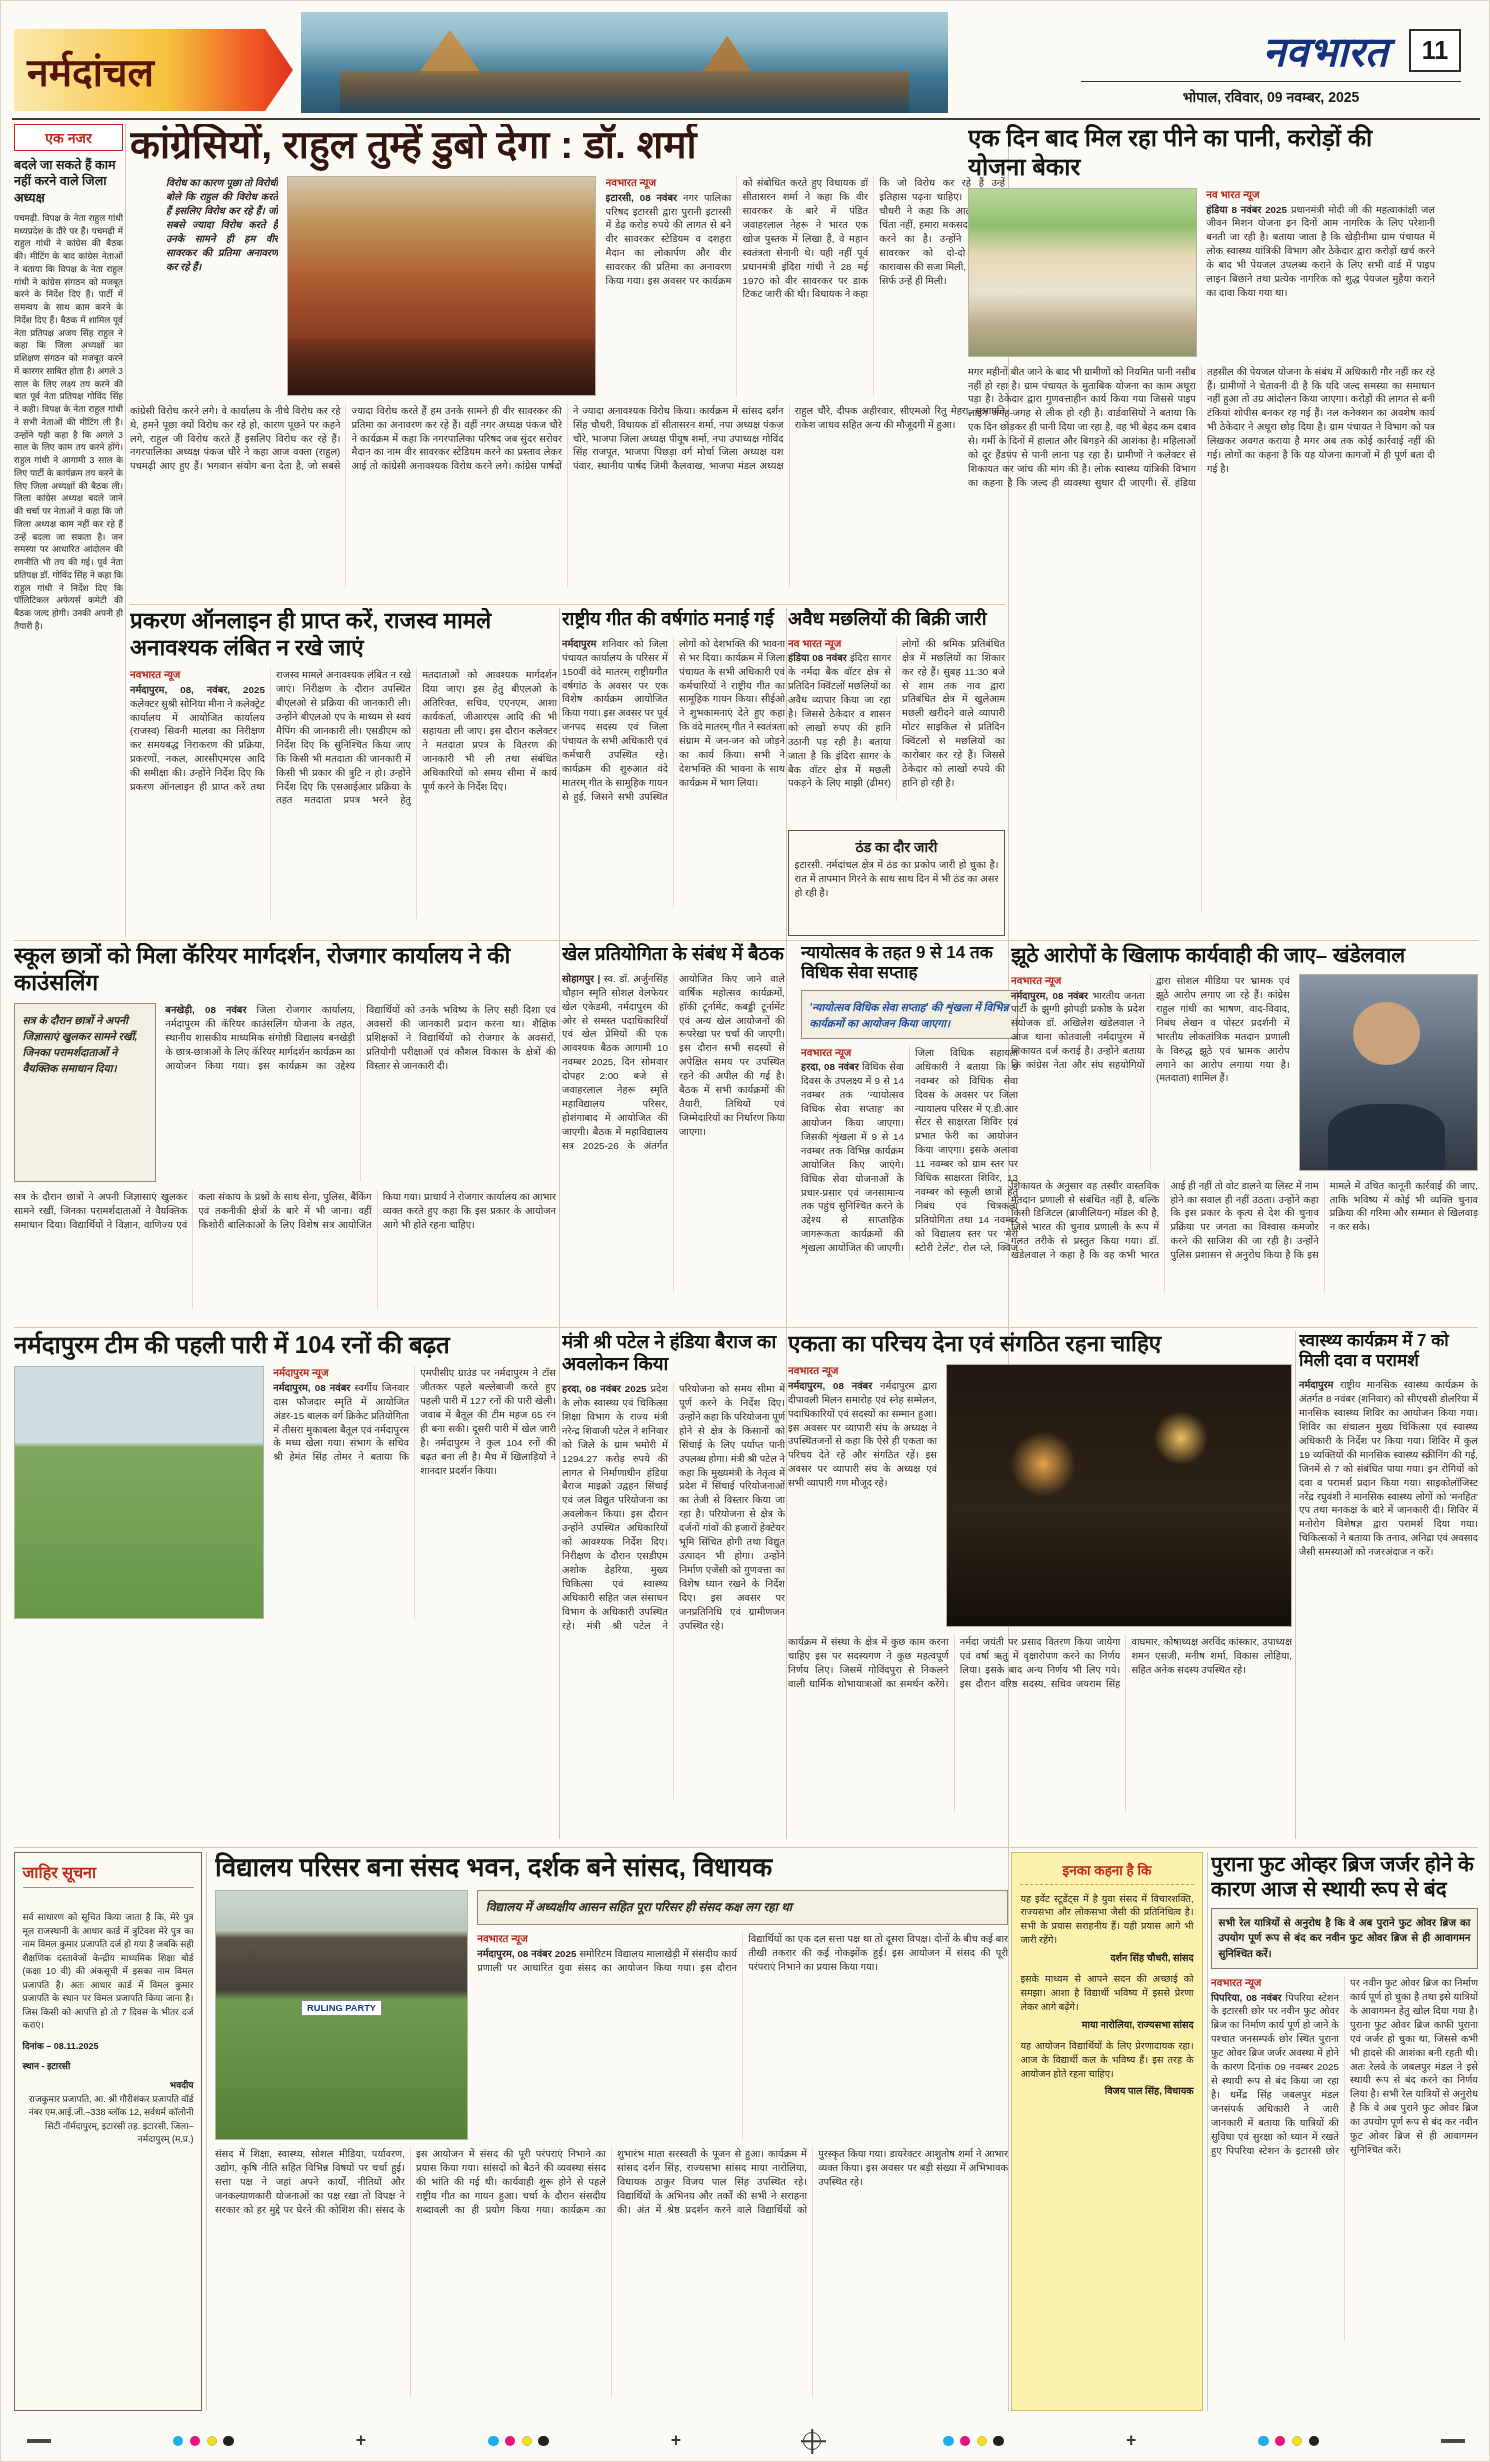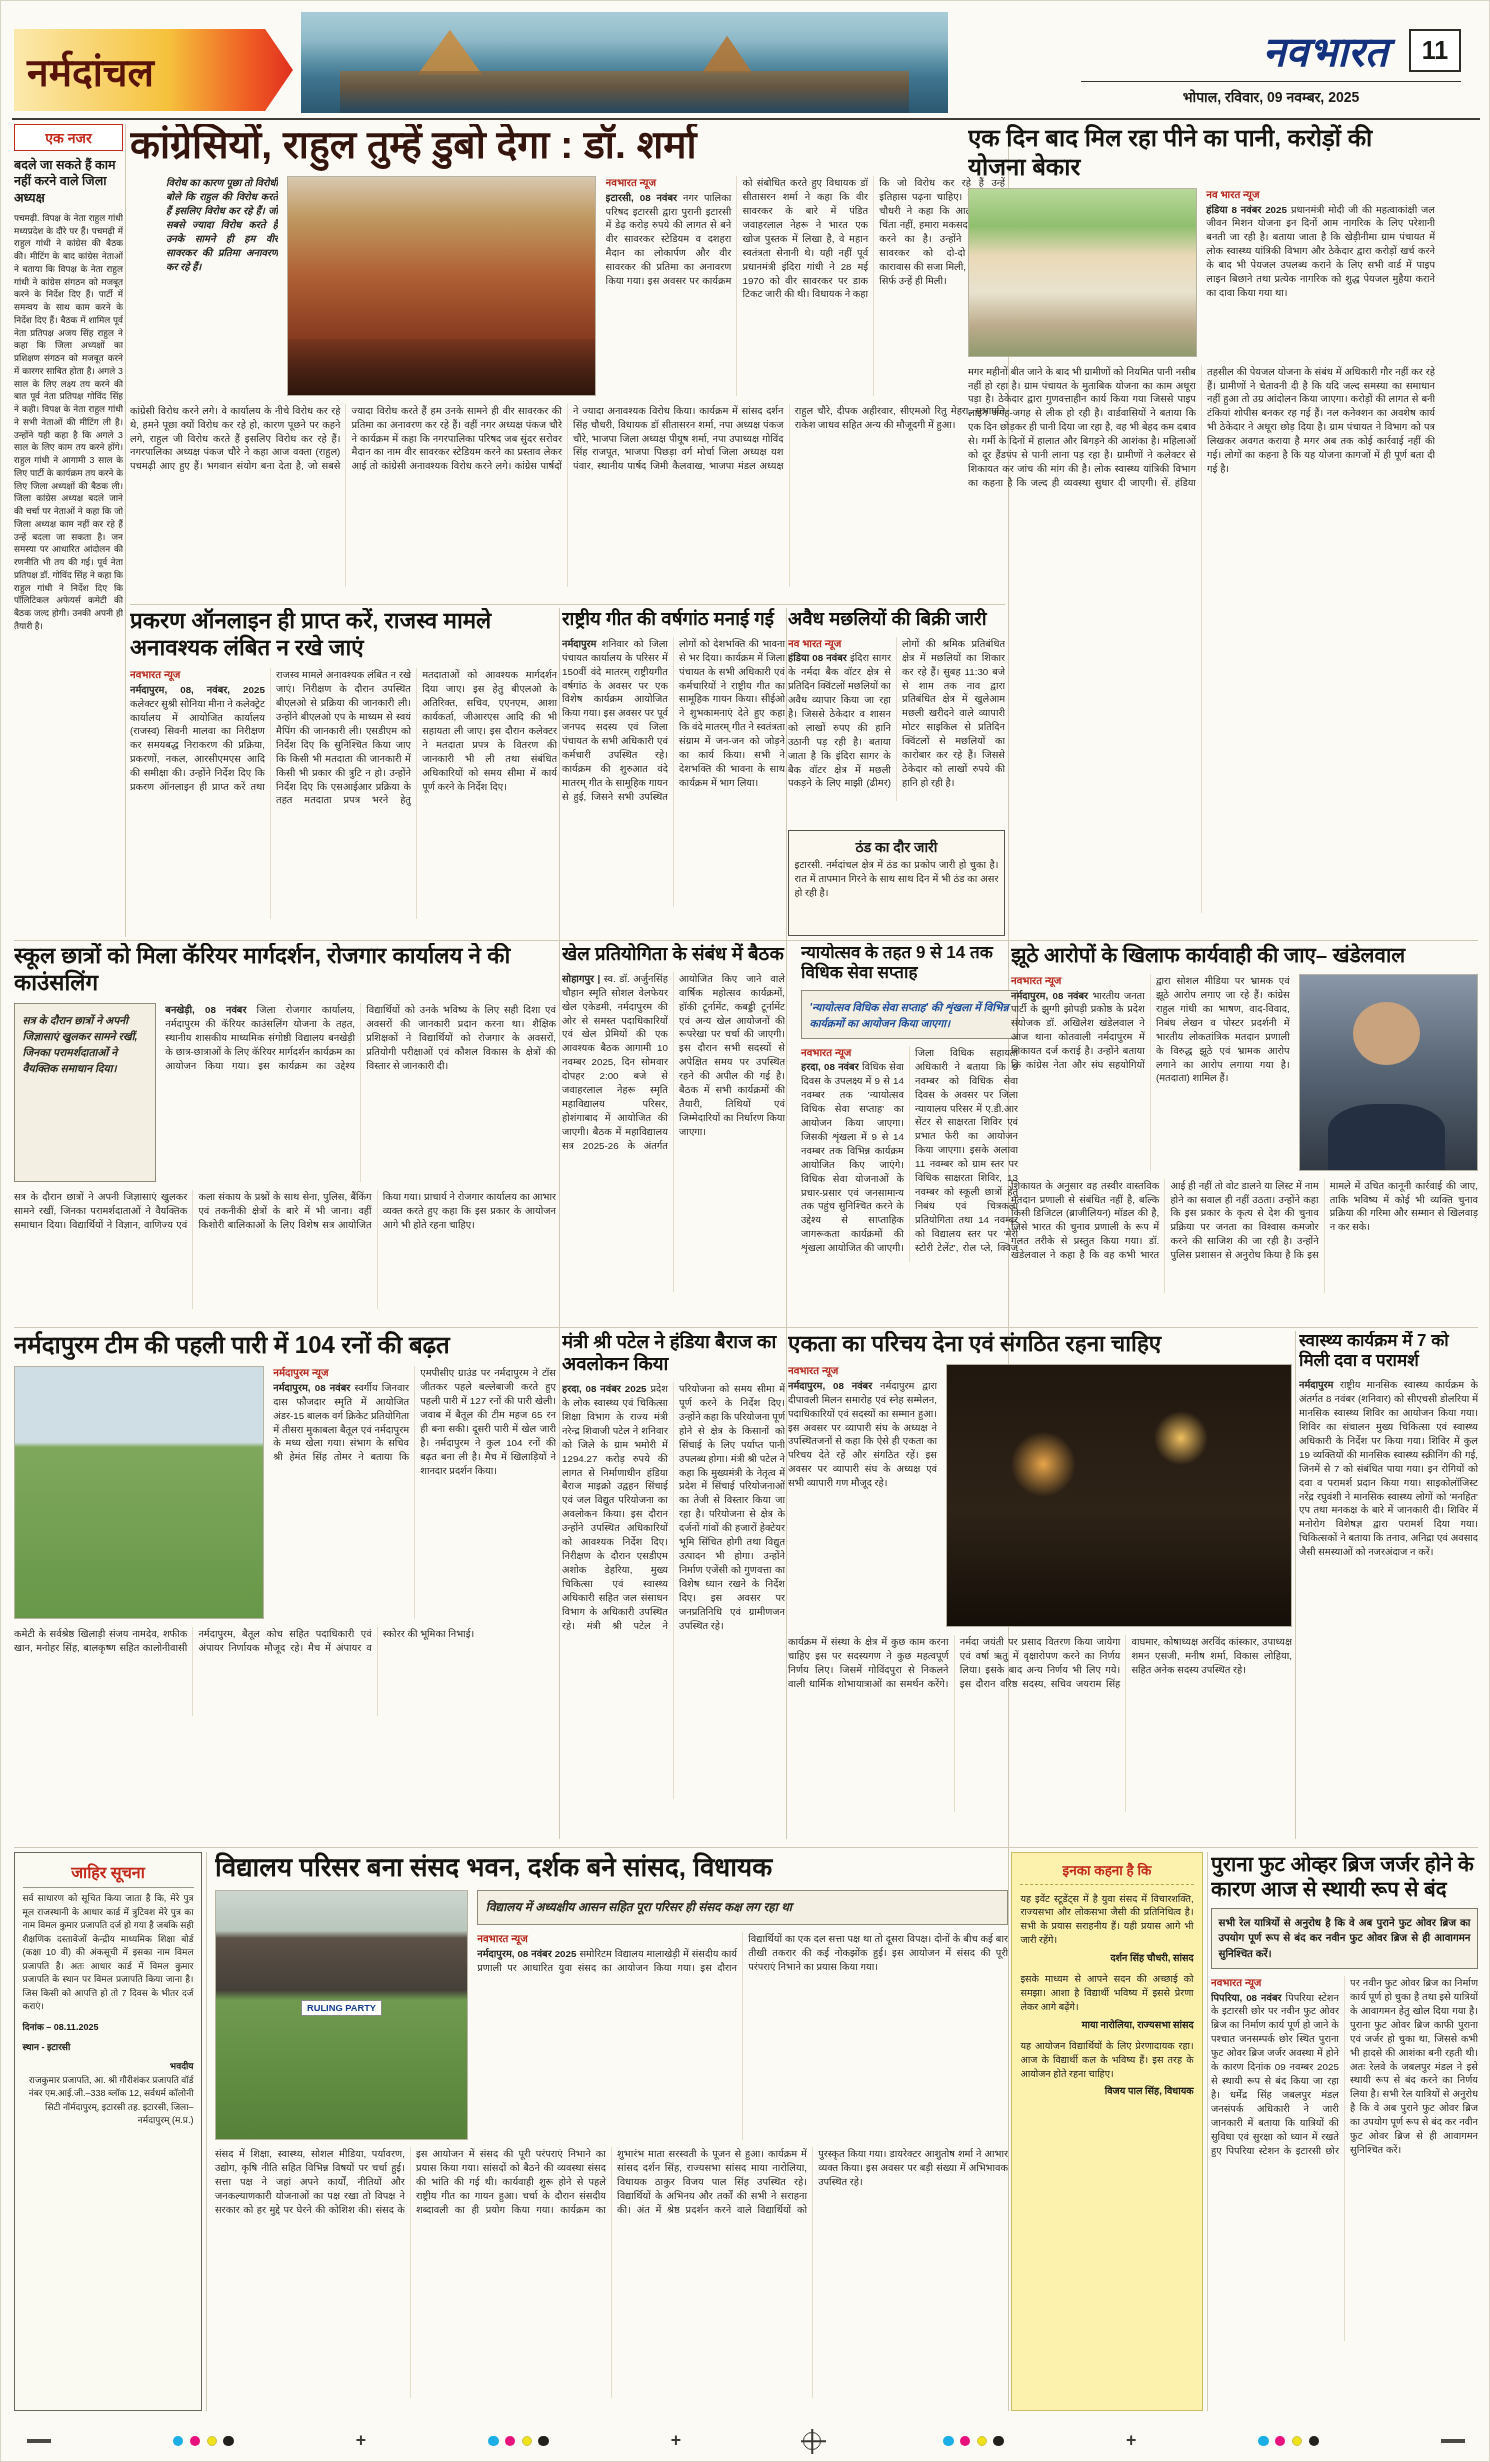--- a/index.html
+++ b/index.html
@@ -65,22 +65,22 @@
         padding:2.8px 0;margin-bottom:6.5px;background:#fff;}
   .strip-head{font-size:12.6px;font-weight:700;line-height:1.3;margin-bottom:5.6px;}
   .strip-body{font-size:8.8px;line-height:1.45;text-align:justify;}
   
   .thand{border:1.4px solid #55524a;padding:5.6px;background:#faf8ef;}
   .thand-title{text-align:center;font-weight:700;font-size:14px;margin-bottom:2.8px;}
   .score{border-top:1.4px solid #55524a;margin-top:6.5px;padding-top:4.7px;}
   .score-title{font-size:11.6px;font-weight:700;}
   .score-line{font-size:10px;font-weight:700;line-height:1.45;}
   .jahir{border:1.9px solid #6b675c;padding:7.5px;height:100%;background:#fbfaf2;}
-  .jahir-title{color:#c22a1c;font-weight:700;font-size:16px;text-align:center;border-bottom:0.9px solid #9b978a;
-        padding-bottom:4.7px;margin-bottom:4px;}
+  .jahir-title{color:#c22a1c;font-weight:700;font-size:16px;text-align:left;border-bottom:0.9px solid #9b978a;
+        padding-bottom:4.7px;margin-bottom:23px;}
   .jahir-body{font-size:9px;line-height:1.5;text-align:justify;}
   .jahir-meta{font-size:9px;font-weight:700;margin-top:6.5px;}
   .jahir-sign{font-size:9px;text-align:right;margin-top:7.5px;font-weight:700;line-height:1.5;}
   .inka{background:#fcf2ae;border:0.9px solid #cdbd62;padding:8.4px;height:100%;}
   .inka-title{color:#c22a1c;font-weight:700;font-size:13.5px;text-align:center;margin-bottom:6.5px;
         border-bottom:0.9px dashed #b5a54e;padding-bottom:4.7px;}
   .inka-item{font-size:9.6px;text-align:justify;line-height:1.45;}
   .inka-name{display:block;text-align:right;font-weight:700;margin:3.7px 0 8.4px;font-size:9.6px;}
   .note-box{border:1.4px solid #7e7a6c;background:#f5f1e4;padding:6.5px;font-weight:700;font-size:10.2px;
         line-height:1.5;margin-bottom:7.5px;text-align:justify;}
@@ -235,21 +235,20 @@
   <section class="art" style="left:13px;top:1330px;width:542px;height:508px;">
     <h2 class="h h26">नर्मदापुरम टीम की पहली पारी में 104 रनों की बढ़त</h2>
     <div class="row" style="height:253px;">
       <div class="photo cricket-photo" style="width:250px;height:253px;"></div>
       <div class="body cols2" style="flex:1;">
         <span class="byline">नर्मदापुरम न्यूज</span>
         <span class="dateline">नर्मदापुरम, 08 नवंबर </span>
         <span>स्वर्गीय जिनवार दास फौजदार स्मृति में आयोजित अंडर-15 बालक वर्ग क्रिकेट प्रतियोगिता में तीसरा मुकाबला बैतूल एवं नर्मदापुरम के मध्य खेला गया। संभाग के सचिव श्री हेमंत सिंह तोमर ने बताया कि एमपीसीए ग्राउंड पर नर्मदापुरम ने टॉस जीतकर पहले बल्लेबाजी करते हुए पहली पारी में 127 रनों की पारी खेली। जवाब में बैतूल की टीम महज 65 रन ही बना सकी। दूसरी पारी में खेल जारी है। नर्मदापुरम ने कुल 104 रनों की बढ़त बना ली है। मैच में खिलाड़ियों ने शानदार प्रदर्शन किया।</span>
       </div>
     </div>
-    <div class="body cols3" style="margin-top:7.5px;height:89px;">कमेटी के सर्वश्रेष्ठ खिलाड़ी संजय नामदेव, शफीक खान, मनोहर सिंह, बालकृष्ण सहित कालोनीवासी नर्मदापुरम, बैतूल कोच सहित पदाधिकारी एवं अंपायर निर्णायक मौजूद रहे। मैच में अंपायर व स्कोरर की भूमिका निभाई।</div>
   </section>
 
   <section class="art" style="left:561px;top:1330px;width:223px;height:508px;">
     <h2 class="h h20">मंत्री श्री पटेल ने हंडिया बैराज का अवलोकन किया</h2>
     <div class="body cols2" style="height:417px;">
       <span class="dateline">हरदा, 08 नवंबर 2025 </span>
       <span>प्रदेश के लोक स्वास्थ्य एवं चिकित्सा शिक्षा विभाग के राज्य मंत्री नरेन्द्र शिवाजी पटेल ने शनिवार को जिले के ग्राम भमोरी में 1294.27 करोड़ रुपये की लागत से निर्माणाधीन हंडिया बैराज माइक्रो उद्वहन सिंचाई एवं जल विद्युत परियोजना का अवलोकन किया। इस दौरान उन्होंने उपस्थित अधिकारियों को आवश्यक निर्देश दिए। निरीक्षण के दौरान एसडीएम अशोक डेहरिया, मुख्य चिकित्सा एवं स्वास्थ्य अधिकारी सहित जल संसाधन विभाग के अधिकारी उपस्थित रहे। मंत्री श्री पटेल ने परियोजना को समय सीमा में पूर्ण करने के निर्देश दिए। उन्होंने कहा कि परियोजना पूर्ण होने से क्षेत्र के किसानों को सिंचाई के लिए पर्याप्त पानी उपलब्ध होगा। मंत्री श्री पटेल ने कहा कि मुख्यमंत्री के नेतृत्व में प्रदेश में सिंचाई परियोजनाओं का तेजी से विस्तार किया जा रहा है। परियोजना से क्षेत्र के दर्जनों गांवों की हजारों हेक्टेयर भूमि सिंचित होगी तथा विद्युत उत्पादन भी होगा। उन्होंने निर्माण एजेंसी को गुणवत्ता का विशेष ध्यान रखने के निर्देश दिए। इस अवसर पर जनप्रतिनिधि एवं ग्रामीणजन उपस्थित रहे।</span>
     </div>
   </section>
 

